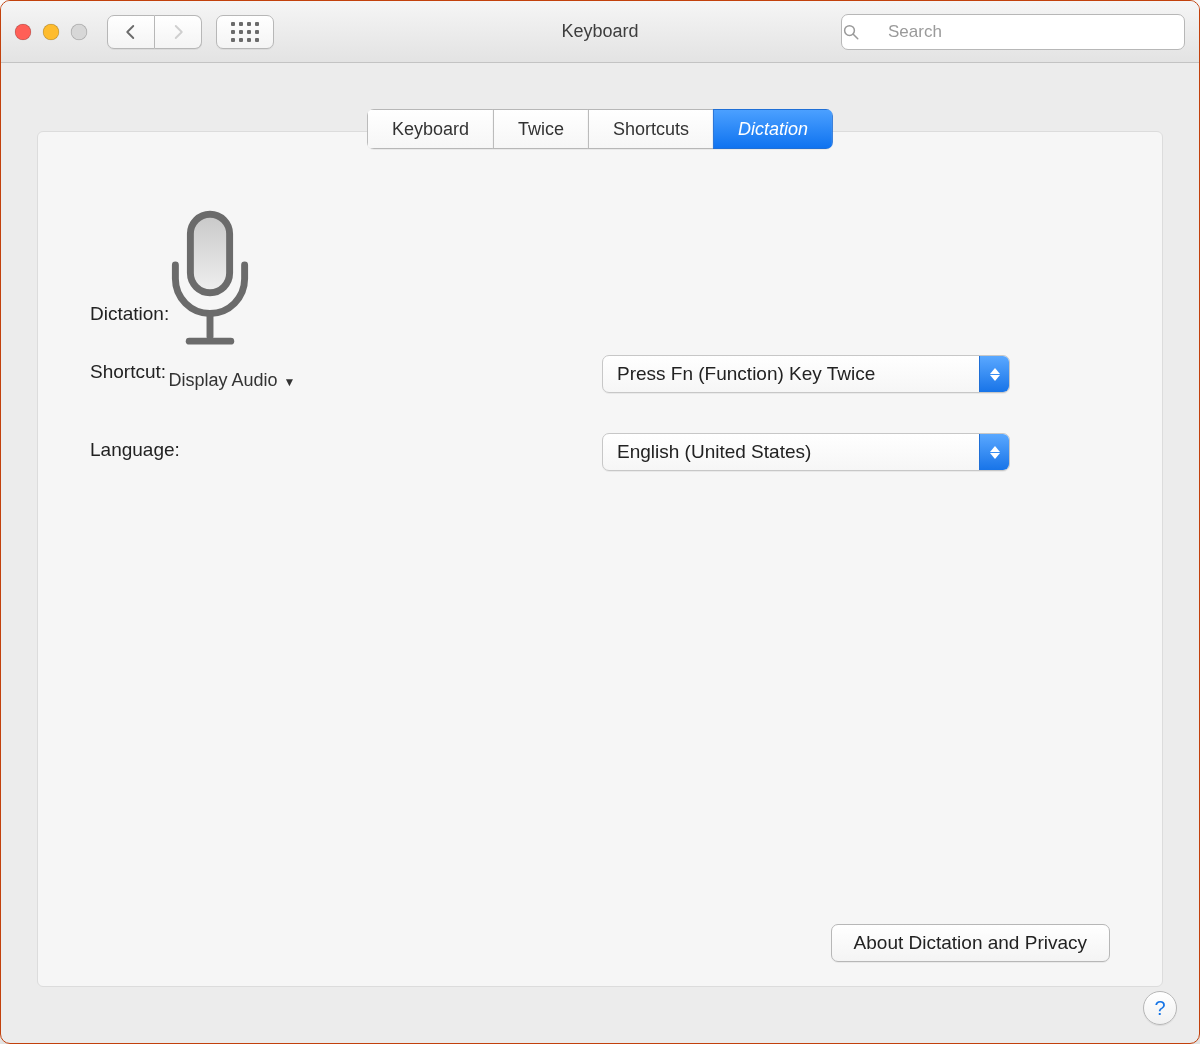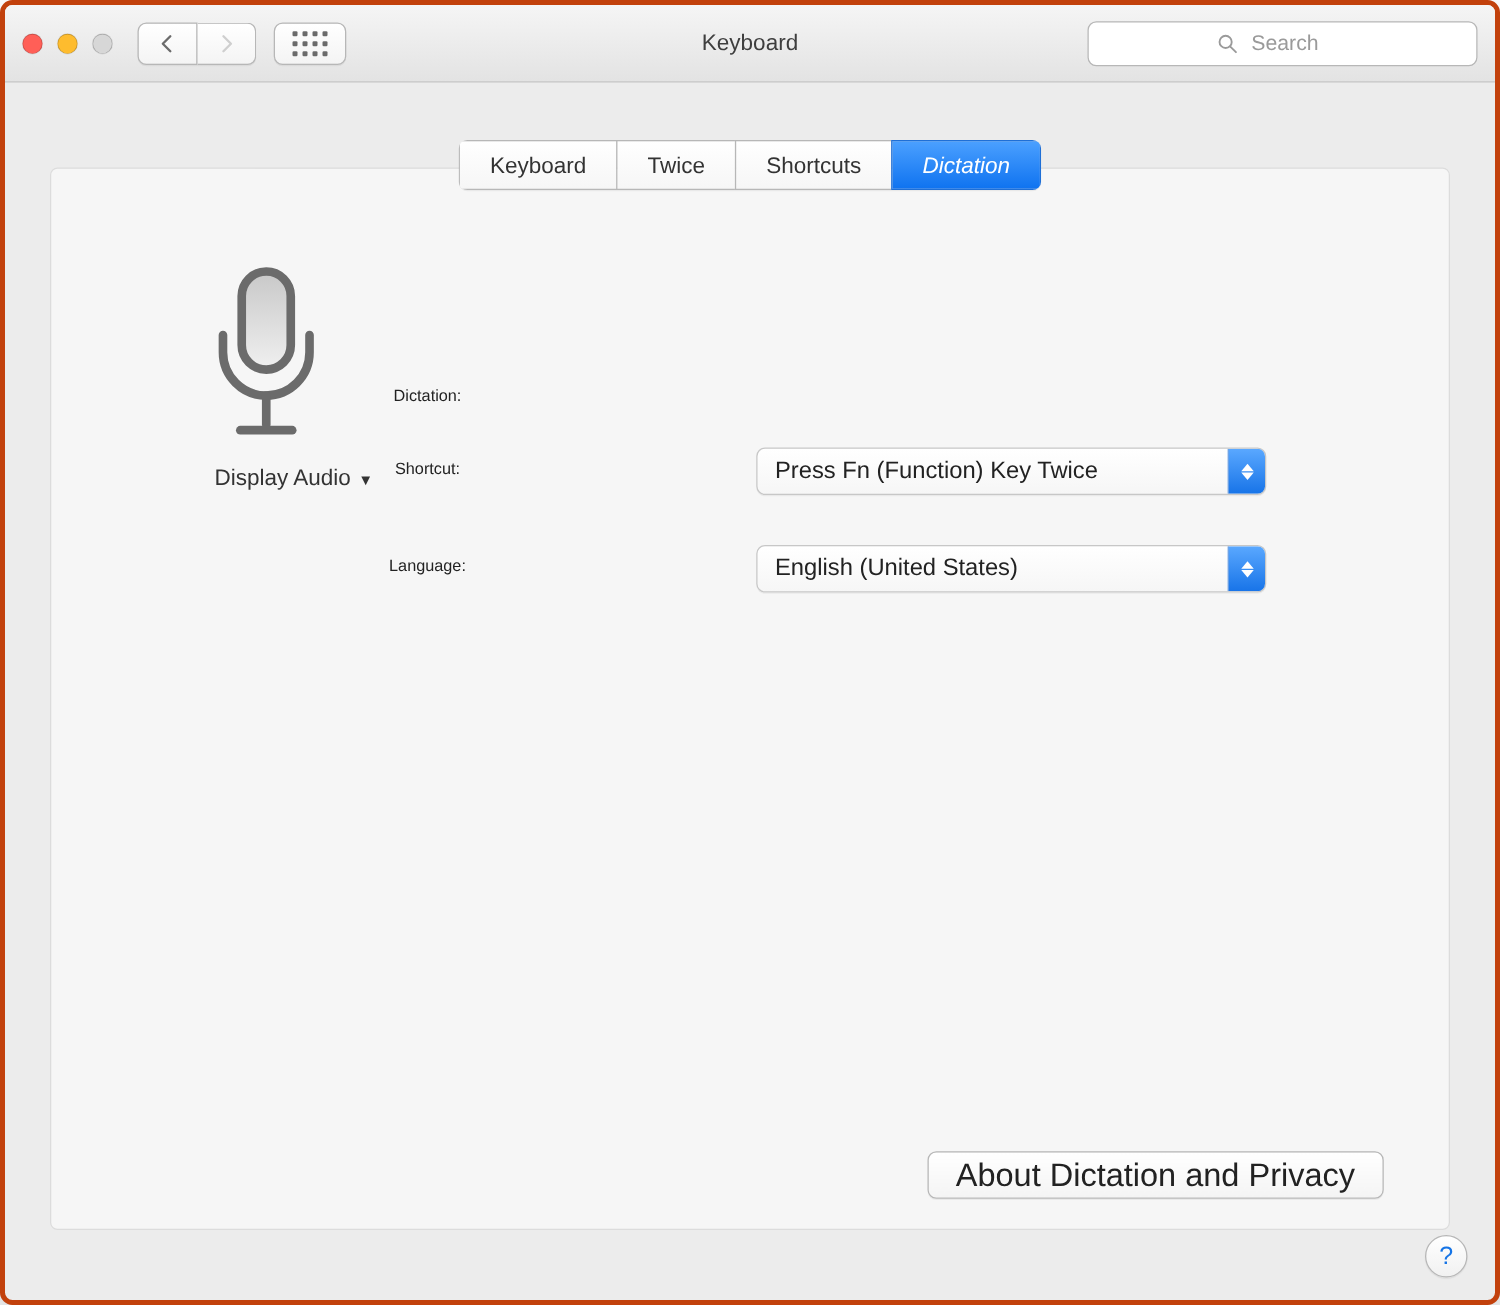--- a/index.html
+++ b/index.html
@@ -24,21 +24,21 @@
     background:#fff;
     font-family:-apple-system,"Helvetica Neue",Helvetica,Arial,sans-serif;
     color:var(--text);
     font-size:15px;
     -webkit-font-smoothing:antialiased;
   }
   .window{
     width:1200px;height:1044px;
     margin:0 auto;
     background:var(--win-bg);
-    border:4px solid #c2410c;
+    border:1px solid #c2410c;
     border-radius:10px;
     box-shadow:0 20px 50px rgba(0,0,0,.25);
     position:relative;overflow:hidden;
   }
   
   .titlebar{
     height:62px;
     background:linear-gradient(#f5f5f5,#e3e3e3);
     border-bottom:1px solid #c3c3c3;
     display:flex;align-items:center;
@@ -65,23 +65,23 @@
   .btn-group .toolbar-btn:first-child{border-radius:7px 0 0 7px}
   .btn-group .toolbar-btn:last-child{border-radius:0 7px 7px 0;border-left:none}
   .toolbar-btn.single{border-radius:7px}
   .toolbar-btn.disabled{color:#bcbcbc}
   .title{
     position:absolute;left:0;right:0;text-align:center;pointer-events:none;
     font-size:18px;color:#3e3e3e;font-weight:400;
   }
   .search-wrap{
     margin-left:auto;
-    width:312px;height:36px;
+    width:344px;height:36px;
     background:#fff;border:1px solid var(--border-dark);border-radius:7px;
-    display:flex;align-items:center;gap:8px;justify-content:center;
+    display:flex;align-items:center;gap:26px;
     color:#9a9a9a;
   }
   .search-wrap input{
     border:none;outline:none;background:transparent;width:80px;font-size:17px;color:#333;
   }
   .search-wrap input::placeholder{color:#9a9a9a}
   .search-icon{width:18px;height:18px;display:inline-block}
   .search-icon svg{display:block}
 
   
@@ -137,21 +137,21 @@
 
   .intro{
     position:absolute;left:316px;right:0;top:0;line-height:1.35;font-size:19px;color:#222;
   }
 
   .form{
     position:absolute;left:0;right:24px;top:110px;
   }
   .row{display:flex;align-items:flex-start;min-height:42px}
   .row-label{
-    width:512px;text-align:center;padding-right:14px;font-size:13px;color:#222;line-height:34px;
+    width:512px;text-align:left;padding-right:14px;font-size:19px;color:#222;line-height:34px;
   }
   .row-val{flex:1}
   .radio-line{display:flex;align-items:center;gap:10px;height:34px}
   .radio{
     width:22px;height:22px;border-radius:50%;border:1px solid #b6b6b6;background:#fff;
     display:inline-flex;align-items:center;justify-content:center;
     box-shadow:inset 0 1px 2px rgba(0,0,0,.1);
     cursor:default;
   }
   .radio.checked{background:linear-gradient(var(--accent-grad-top),var(--accent-grad-bot));border-color:#1f6fd6}
@@ -182,21 +182,21 @@
     width:0;height:0;border-left:5px solid transparent;border-right:5px solid transparent;
   }
   .select .endcap .tri.up{border-bottom:6px solid #fff}
   .select .endcap .tri.down{border-top:6px solid #fff}
 
   .about-btn{
     position:absolute;right:0;bottom:0;
     height:38px;padding:0 22px;
     background:linear-gradient(#ffffff,#f4f4f4);
     border:1px solid var(--border-dark);border-radius:7px;
-    display:flex;align-items:center;font-size:26px;color:#222;
+    display:flex;align-items:center;font-size:19px;color:#222;
     box-shadow:0 1px 0 rgba(0,0,0,.05);cursor:default;
   }
 
   .help-btn{
     position:absolute;right:22px;bottom:18px;width:34px;height:34px;border-radius:50%;
     background:linear-gradient(#ffffff,#f1f1f1);border:1px solid var(--border-dark);
     display:flex;align-items:center;justify-content:center;color:#1574e6;font-size:20px;font-weight:500;
     box-shadow:0 1px 1px rgba(0,0,0,.08);cursor:default;
   }
 

